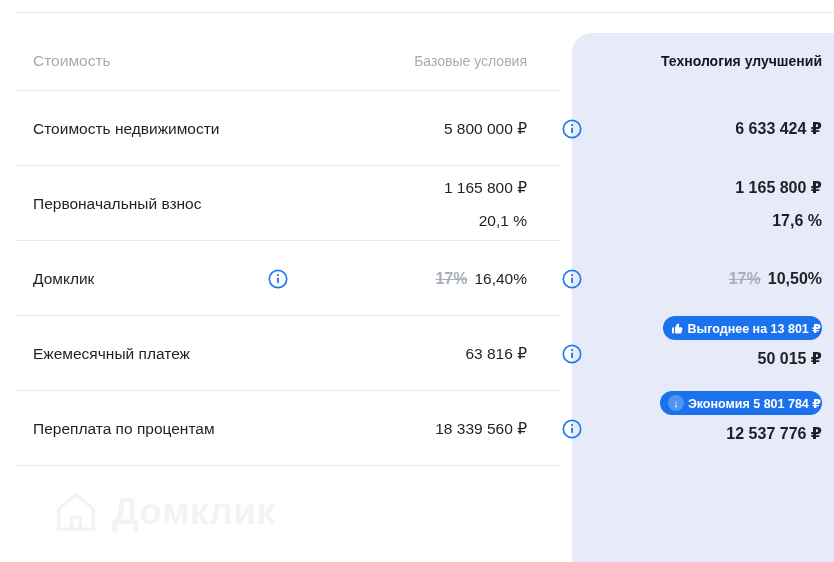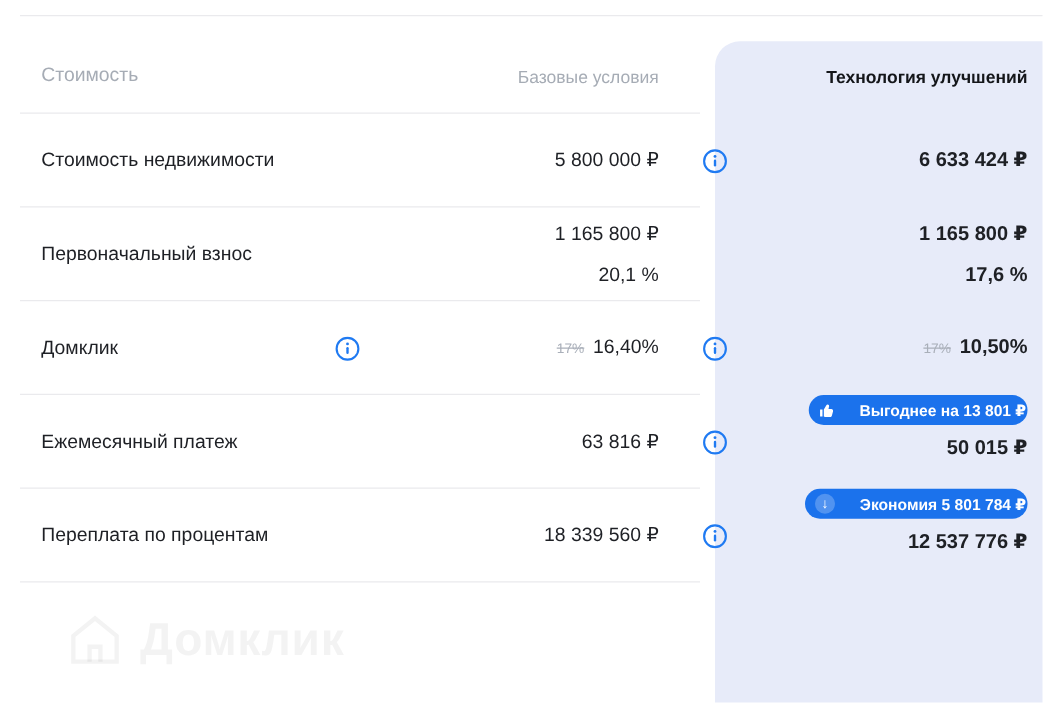--- a/index.html
+++ b/index.html
@@ -57,27 +57,27 @@
   .info{width:20px;height:20px;flex:0 0 20px;display:inline-flex;cursor:pointer;}
   .info.hidden{visibility:hidden;}
 
   .vals{flex:1;text-align:right;display:flex;flex-direction:column;align-items:flex-end;justify-content:center;align-self:stretch;}
   .vline{font-size:15.5px;line-height:33px;white-space:nowrap;}
   .cell.improved .vline{font-weight:700;font-size:16px;}
   .header-val{font-size:14px;color:var(--muted);text-align:right;flex:1;}
   .header .cell.improved .header-val{color:#14161a;font-weight:700;}
 
   .old{
-    color:var(--strike);text-decoration:line-through;font-size:11px;font-weight:400;
+    color:var(--strike);text-decoration:line-through;font-size:16px;font-weight:700;
     margin-right:7px;
   }
 
   .vals.badged{justify-content:flex-start;padding-top:2px;transform:translateY(-2px);}
   .badge{
-    display:inline-flex;align-items:center;gap:20px;height:24px;padding:0 1px 0 8px;
+    display:inline-flex;align-items:center;gap:4px;height:24px;padding:0 1px 0 8px;
     background:var(--badge);color:#fff;border-radius:13px;
     font-size:12.5px;font-weight:700;white-space:nowrap;margin-bottom:2px;
   }
   .badge .b-icon{display:inline-flex;align-items:center;justify-content:center;}
   .badge .circ{
     width:16px;height:16px;border-radius:50%;background:rgba(255,255,255,.24);
     font-size:11px;line-height:16px;text-align:center;font-weight:700;
   }
 </style>
 </head>

